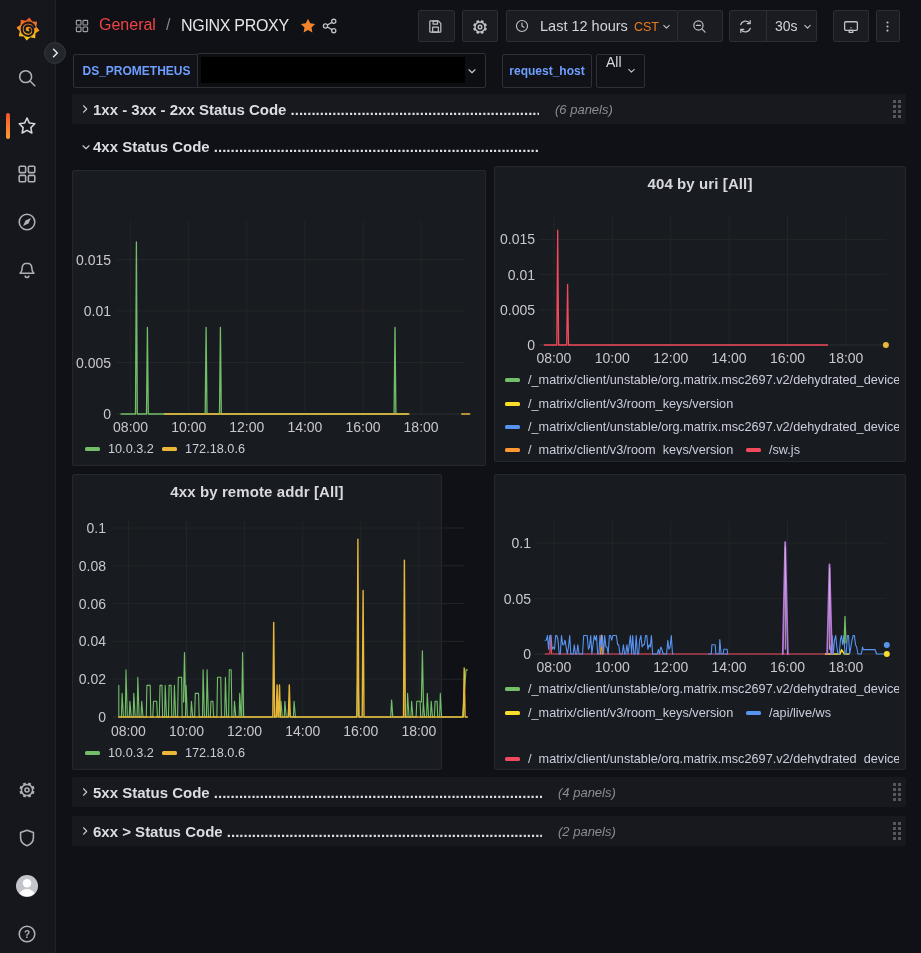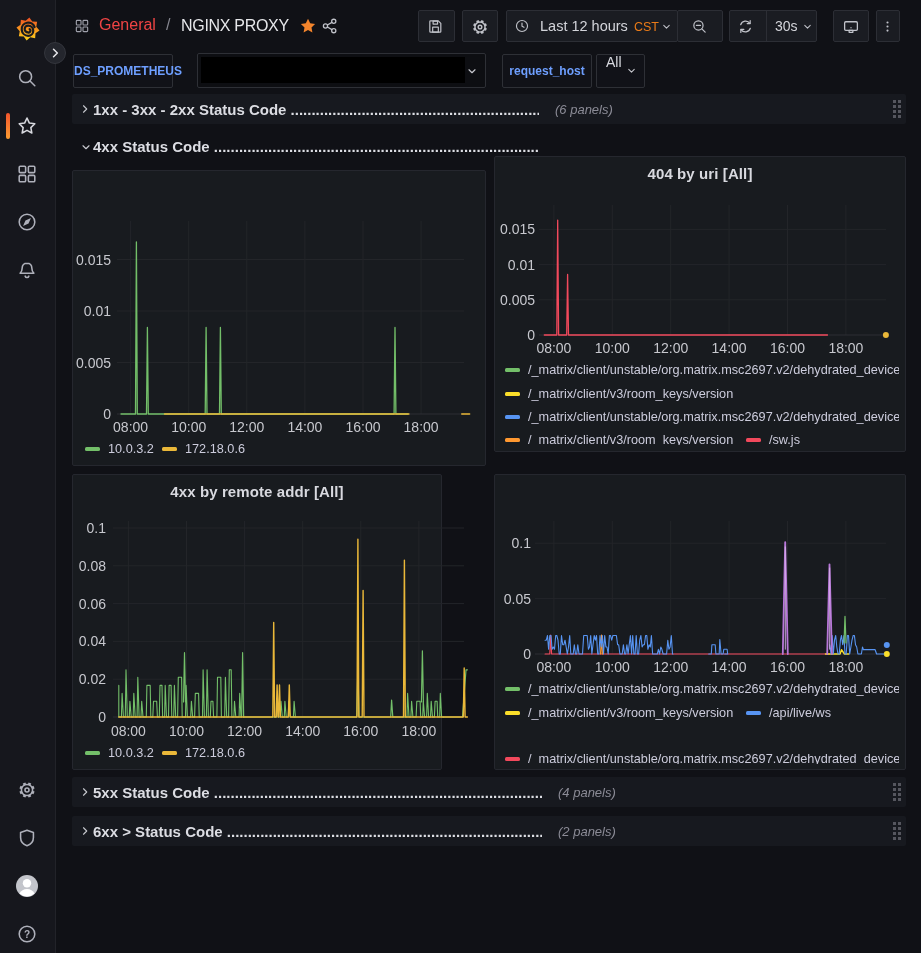--- a/index.html
+++ b/index.html
@@ -133,21 +133,21 @@
     <rect x="3.5" y="5" width="17" height="11.5" rx="1.5" fill="none" stroke="#c0c2c9" stroke-width="1.7" stroke-linecap="round" stroke-linejoin="round"></rect>
     <rect x="9.5" y="16.5" width="5" height="2.6" fill="none" stroke="#c0c2c9" stroke-width="1.7" stroke-linecap="round" stroke-linejoin="round"></rect>
     <line x1="12" y1="13" x2="12" y2="13" fill="none" stroke="#c0c2c9" stroke-width="1.7" stroke-linecap="round" stroke-linejoin="round"></line>
   </svg>
 <div class="btn" style="left:876px;width:24px"></div>
 <svg style="position:absolute;left:880px;top:19px" width="15" height="15" viewBox="0 0 24 24">
     <circle cx="12" cy="5.5" r="1.7" fill="#c0c2c9"></circle>
     <circle cx="12" cy="12" r="1.7" fill="#c0c2c9"></circle>
     <circle cx="12" cy="18.5" r="1.7" fill="#c0c2c9"></circle>
   </svg>
-<div class="lbl" style="left:73px;width:100px">DS_PROMETHEUS</div>
+<div class="lbl" style="left:73px;width:127px">DS_PROMETHEUS</div>
 <div class="abs" style="left:197px;top:53px;width:289px;height:35px;background:#0d0e12;border:1px solid #2e3036;border-radius:2px"></div>
 <div class="abs" style="left:201px;top:57px;width:264px;height:26px;background:#000"></div>
 <svg style="position:absolute;left:466px;top:65px" width="12" height="12" viewBox="0 0 24 24">
     <path d="M6 9.5 12 15.5 18 9.5" fill="none" stroke="#c7c8ce" stroke-width="2.3" stroke-linecap="round" stroke-linejoin="round"></path>
   </svg>
 <div class="lbl" style="left:502px;width:90px">request_host</div>
 <div class="abs" style="left:596px;top:54px;width:49px;height:34px;background:#111218;border:1px solid #2e3036;border-radius:2px"></div>
 <div class="abs" style="left:606px;top:54px;font-size:14px;color:#d8d9df;font-weight:500">All</div>
 <svg style="position:absolute;left:626px;top:65px" width="11" height="11" viewBox="0 0 24 24">
     <path d="M6 9.5 12 15.5 18 9.5" fill="none" stroke="#c7c8ce" stroke-width="2.3" stroke-linecap="round" stroke-linejoin="round"></path>
@@ -220,21 +220,21 @@
       <text x="231.9" y="261.0" font-size="14" fill="#c7c8ce" text-anchor="middle">14:00</text>
       <text x="290.0" y="261.0" font-size="14" fill="#c7c8ce" text-anchor="middle">16:00</text>
       <text x="348.1" y="261.0" font-size="14" fill="#c7c8ce" text-anchor="middle">18:00</text>
       <path d="M 48.0 243.0 L 62.5 243.0 L 63.4 71.0 L 64.3 243.0 L 73.5 243.0 L 74.4 156.5 L 75.3 243.0 L 132.2 243.0 L 133.1 156.5 L 134.0 243.0 L 146.5 243.0 L 147.4 156.5 L 148.3 243.0 L 321.1 243.0 L 322.0 156.5 L 322.9 243.0 L 335.0 243.0" fill="none" stroke="#73bf69" stroke-width="1.3" stroke-linejoin="round" stroke-linecap="round"></path>
       <path d="M 91.6 243.0 L 335.9 243.0" fill="none" stroke="#eab839" stroke-width="1.6" stroke-linejoin="round" stroke-linecap="round"></path>
       <path d="M 388.8 243.0 L 396.6 243.0" fill="none" stroke="#eab839" stroke-width="1.6" stroke-linejoin="round" stroke-linecap="round"></path>
     </svg>
     <div class="leg" style="left:12px;top:271px"><span class="sw" style="background:#73bf69"></span>10.0.3.2</div>
     <div class="leg" style="left:89px;top:271px"><span class="sw" style="background:#eab839"></span>172.18.0.6</div>
   </div>
-<div class="panel" style="left:494px;top:156px;width:412px;height:296px;overflow:hidden">
+<div class="panel" style="left:494px;top:166px;width:412px;height:296px;overflow:hidden">
     <div class="ptitle">404 by uri [All]</div>
     <svg width="410" height="294" viewBox="0 0 410 294" style="position:absolute;left:0;top:0">
       <line x1="44.0" y1="142.8" x2="391.0" y2="142.8" stroke="#232529" stroke-width="1"></line>
       <line x1="44.0" y1="107.6" x2="391.0" y2="107.6" stroke="#232529" stroke-width="1"></line>
       <line x1="44.0" y1="72.4" x2="391.0" y2="72.4" stroke="#232529" stroke-width="1"></line>
       <line x1="58.9" y1="48.0" x2="58.9" y2="178.0" stroke="#232529" stroke-width="1"></line>
       <line x1="117.3" y1="48.0" x2="117.3" y2="178.0" stroke="#232529" stroke-width="1"></line>
       <line x1="175.7" y1="48.0" x2="175.7" y2="178.0" stroke="#232529" stroke-width="1"></line>
       <line x1="234.1" y1="48.0" x2="234.1" y2="178.0" stroke="#232529" stroke-width="1"></line>
       <line x1="292.5" y1="48.0" x2="292.5" y2="178.0" stroke="#232529" stroke-width="1"></line>

